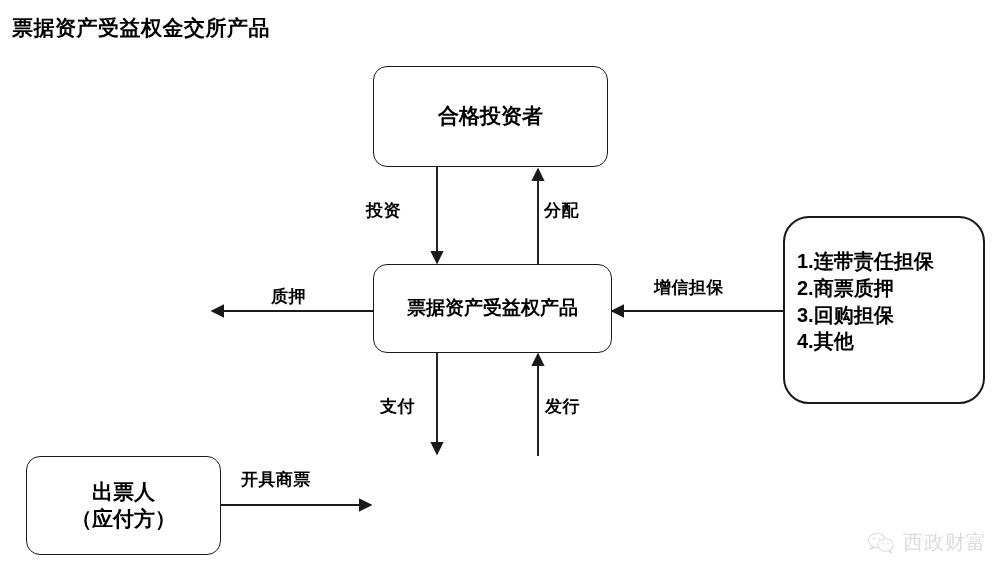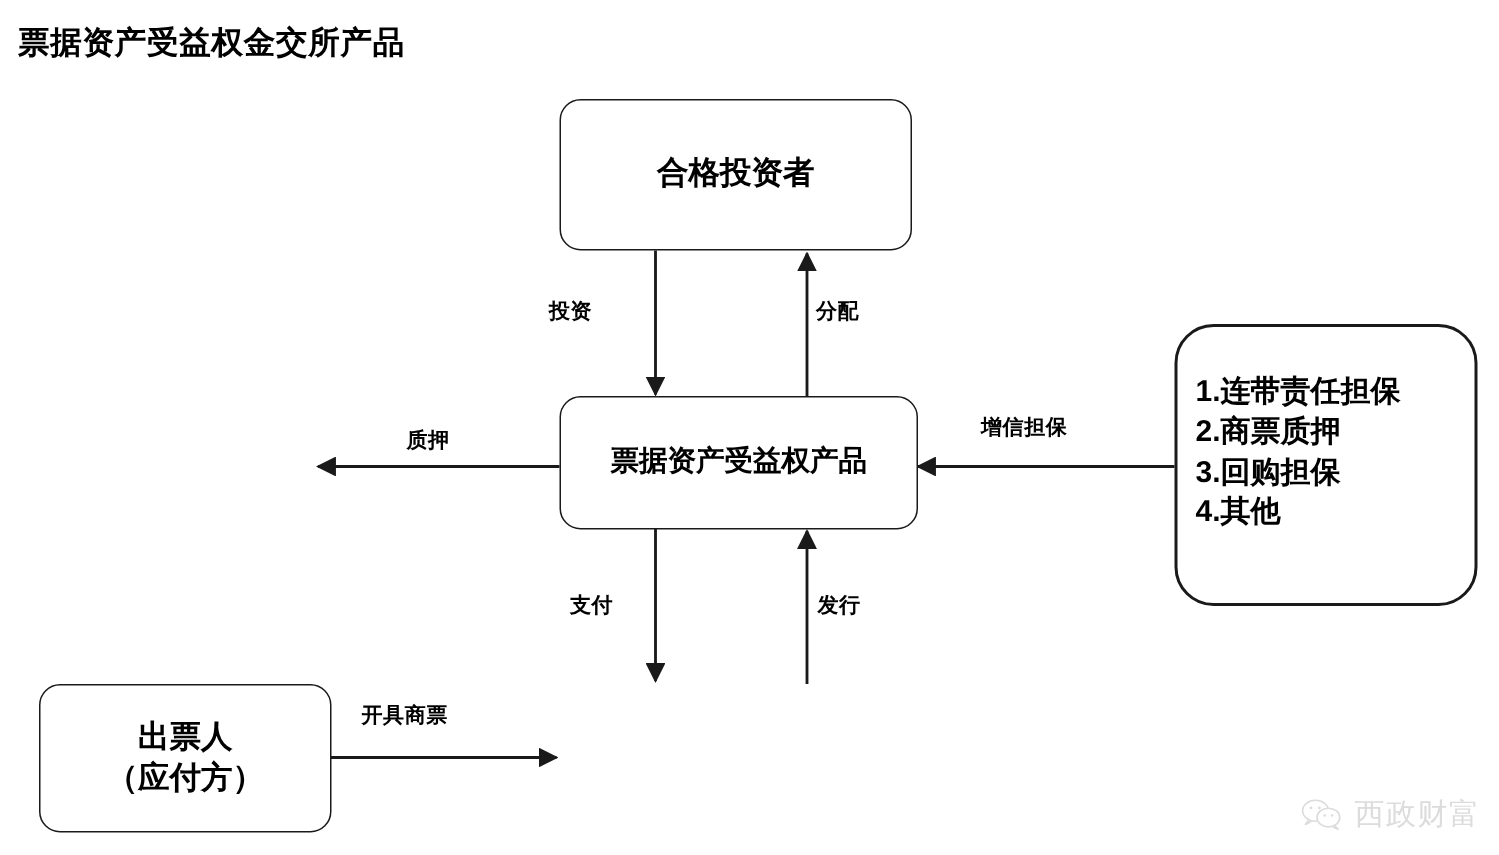--- a/index.html
+++ b/index.html
@@ -54,21 +54,21 @@
     display: block;
     padding: 30px 0 0 12px;
     text-align: left;
   }
   .node.list .ntext {
     text-align: left;
     line-height: 1.34;
   }
   .edge-label {
     position: absolute;
-    font-size: 14px;
+    font-size: 17px;
     font-weight: bold;
     color: #000000;
     white-space: nowrap;
     letter-spacing: 0.4px;
   }
   svg.links {
     position: absolute;
     left: 0;
     top: 0;
     width: 999px;

